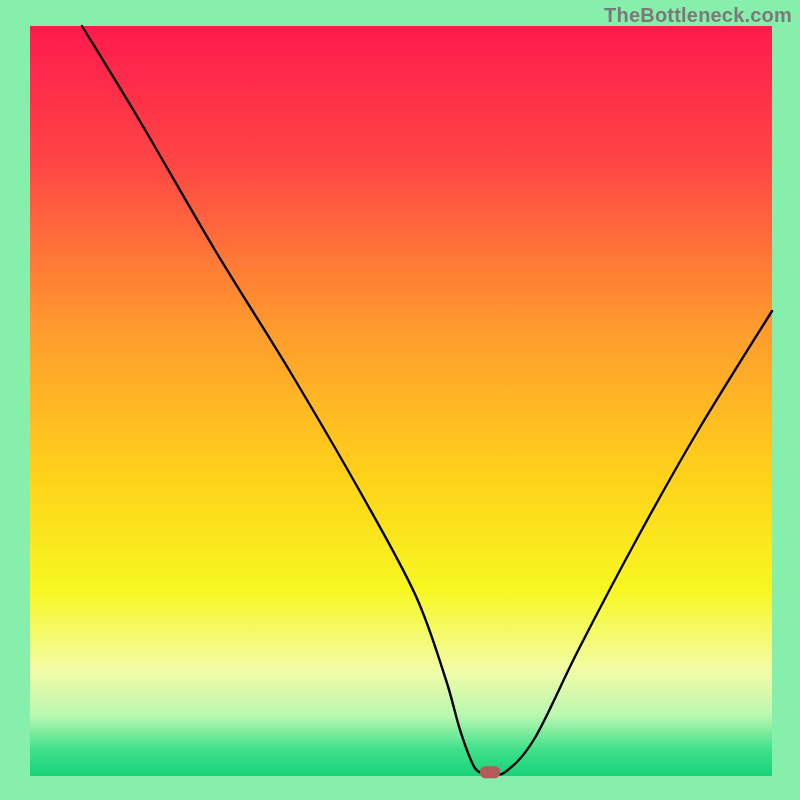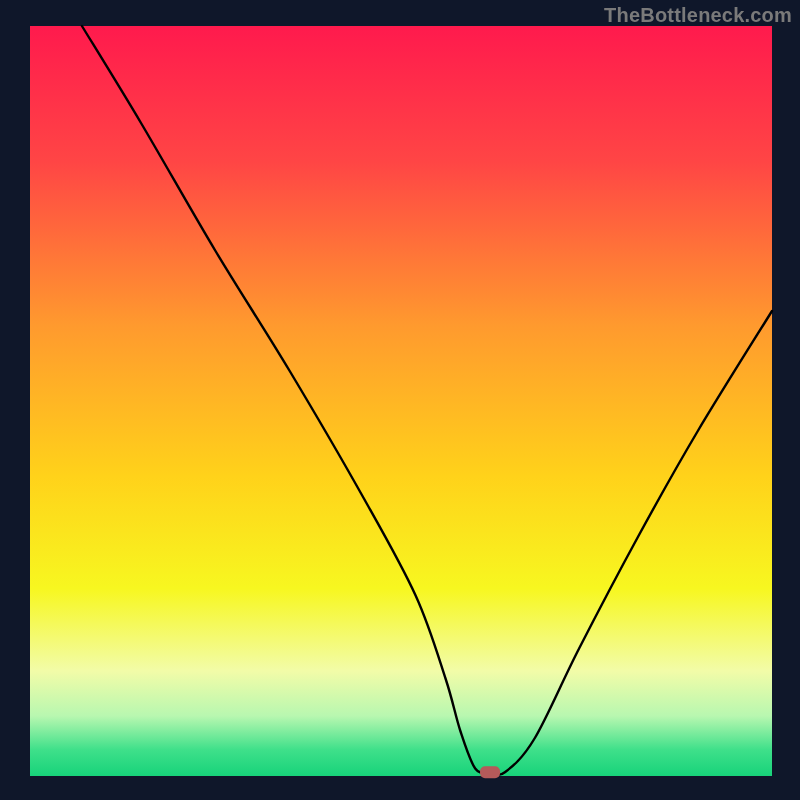--- a/index.html
+++ b/index.html
@@ -5,21 +5,21 @@
   body {
     margin: 0;
     padding: 0;
     background: #fff;
     font-family: Arial, Helvetica, sans-serif;
   }
   .wrap {
     width: 800px;
     height: 800px;
     position: relative;
-    background: #0f172a;
+    background: #86efac;
   }
   .watermark {
     position: absolute;
     top: 4px;
     right: 8px;
     color: #7a7a7a;
     font-size: 20px;
     font-weight: 600;
     letter-spacing: 0.2px;
   }

